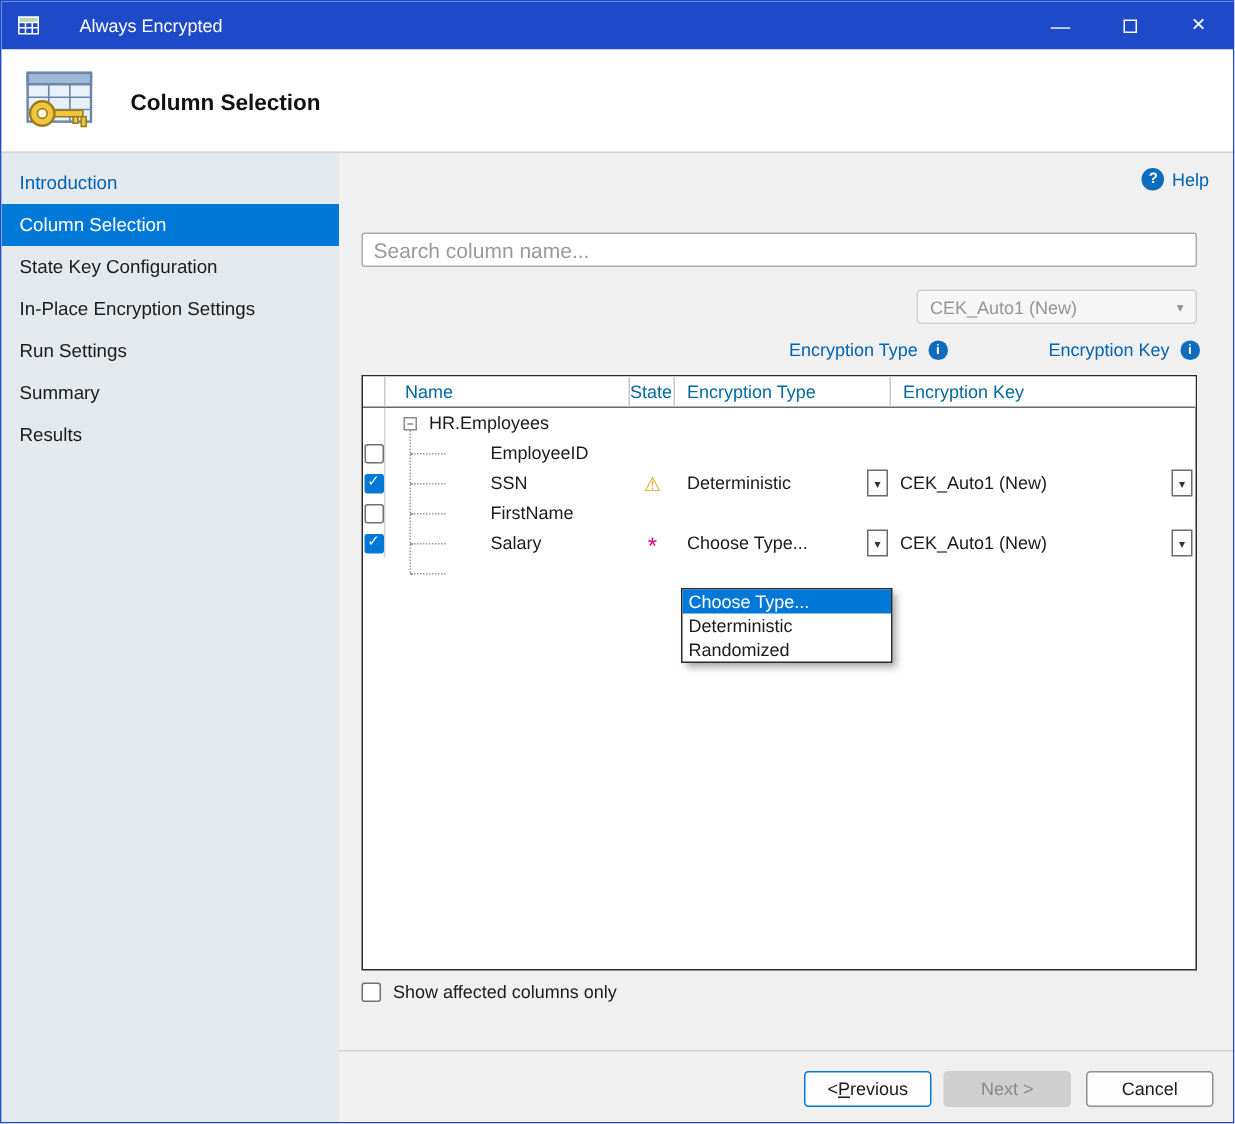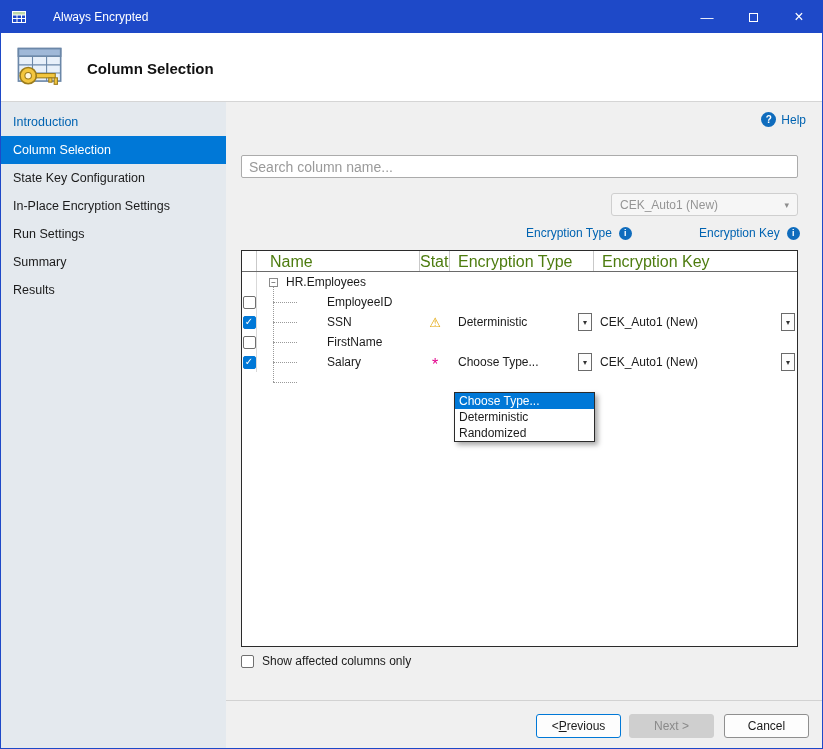--- a/index.html
+++ b/index.html
@@ -50,21 +50,21 @@
 
   .links-row { position:absolute; top:124px; left:0; right:0; height:16px; }
   .enc-link { position:absolute; display:flex; align-items:center; gap:7px; color:#0063b1; cursor:default; }
   .enc-link.type { left:300px; }
   .enc-link.key  { left:473px; }
 
   
   .grid { position:absolute; left:15px; top:148px; width:557px; height:397px; background:#fff; border:1px solid #2b2b2b; }
   .trow, .thead { display:flex; width:100%; }
   .thead { height:21px; line-height:21px; border-bottom:1px solid #6a6a6a; background:#fff; }
-  .thead .hc { border-right:1px solid #c9c9c9; font-size:16px; color:#4d7c0f; white-space:nowrap; overflow:hidden; }
+  .thead .hc { border-right:1px solid #c9c9c9; font-size:12px; color:#0369a1; white-space:nowrap; overflow:hidden; }
   .thead .hc:last-child { border-right:none; }
   .c0 { width:15px; flex:0 0 15px; }
   .c1 { width:163px; flex:0 0 163px; }
   .c2 { width:30px; flex:0 0 30px; }
   .c3 { width:144px; flex:0 0 144px; }
   .c4 { flex:1; }
   .thead .c1 { padding-left:13px; }
   .thead .c3 { padding-left:8px; }
   .thead .c4 { padding-left:8px; }
   .trow { height:20px; align-items:center; }

